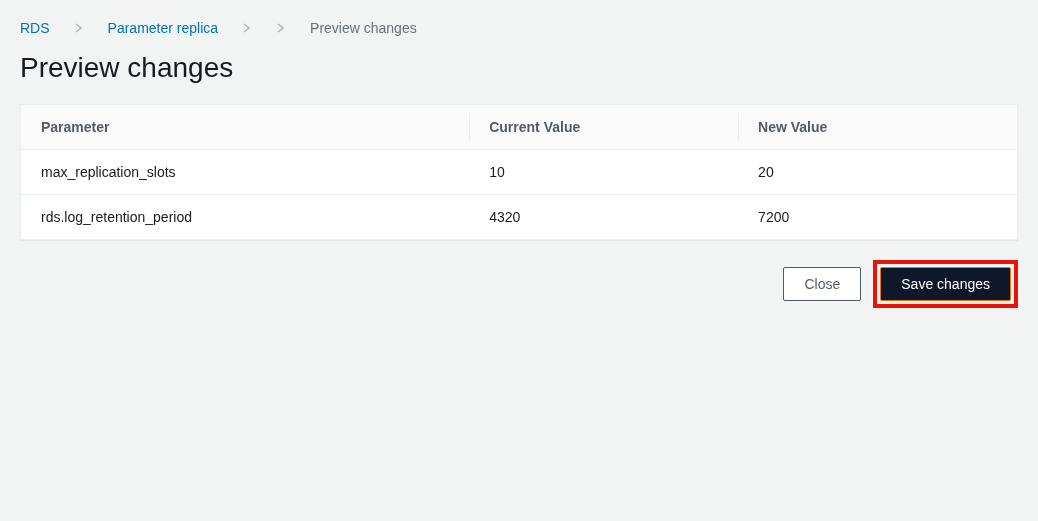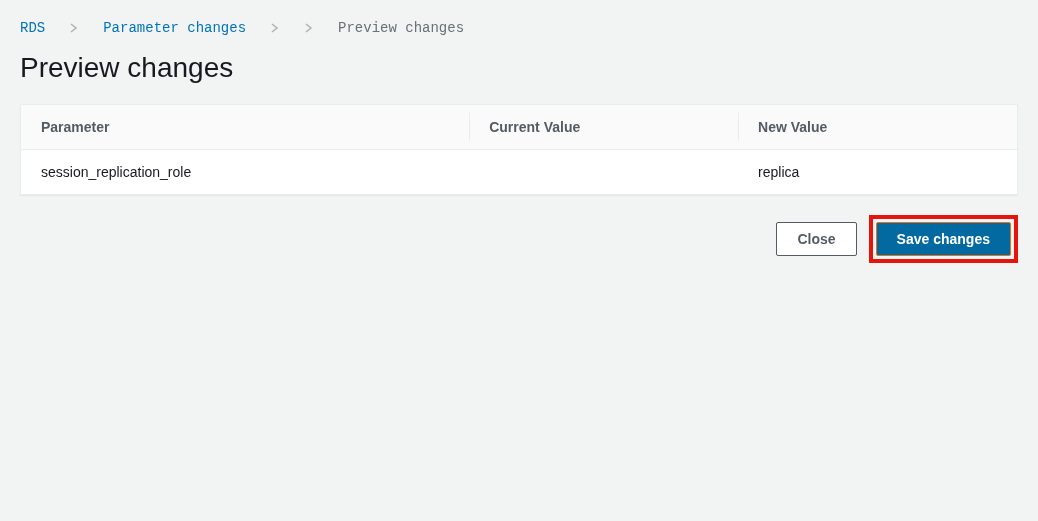--- a/index.html
+++ b/index.html
@@ -13,21 +13,20 @@
       color: #16191f;
       padding: 20px;
       width: 1038px;
     }
     .breadcrumbs {
       display: flex;
       align-items: center;
       gap: 24px;
       font-size: 14px;
       margin-bottom: 16px;
-      font-family: Liberation Mono, monospace;
     }
     .breadcrumbs a {
       color: #0073bb;
       text-decoration: none;
       font-weight: 500;
     }
     .breadcrumbs .chevron {
       color: #aab7b8;
       display: inline-flex;
       align-items: center;
@@ -88,52 +87,52 @@
     .actions {
       display: flex;
       justify-content: flex-end;
       gap: 12px;
       margin-top: 20px;
       align-items: center;
     }
     .btn {
       padding: 8px 20px;
       font-size: 14px;
-      font-weight: 700;
+      font-weight: 400;
       border-radius: 2px;
       cursor: pointer;
       font-family: inherit;
     }
     .btn-secondary {
       background: #fff;
       color: #545b64;
       border: 1px solid #545b64;
     }
     .btn-primary {
-      background: #0369a1;
+      background: #0f172a;
       color: #fff;
       border: 1px solid #ec7211;
     }
     .highlight-box {
       border: 4px solid #e6140a;
       padding: 3px;
       display: inline-flex;
     }
   </style>
 </head>
 <body>
 
 <nav class="breadcrumbs">
   <a href="#">RDS</a>
   <span class="chevron">
     <svg viewBox="0 0 10 10">
         <path d="M2 1 L7 5 L2 9" stroke="#aab7b8" stroke-width="1.6" fill="none"></path>
       </svg>
   </span>
-  <a href="#">Parameter changes</a>
+  <a href="#">Parameter replica</a>
   <span class="chevron">
     <svg viewBox="0 0 10 10">
         <path d="M2 1 L7 5 L2 9" stroke="#aab7b8" stroke-width="1.6" fill="none"></path>
       </svg>
   </span>
   <span class="chevron">
     <svg viewBox="0 0 10 10">
         <path d="M2 1 L7 5 L2 9" stroke="#aab7b8" stroke-width="1.6" fill="none"></path>
       </svg>
   </span>
@@ -146,23 +145,28 @@
   <table class="table">
     <thead>
       <tr>
         <th class="col-param">Parameter</th>
         <th class="col-current">Current Value</th>
         <th class="col-new">New Value</th>
       </tr>
     </thead>
     <tbody>
       <tr>
-        <td>session_replication_role</td>
-        <td></td>
-        <td>replica</td>
+        <td>max_replication_slots</td>
+        <td>10</td>
+        <td>20</td>
+      </tr>
+      <tr>
+        <td>rds.log_retention_period</td>
+        <td>4320</td>
+        <td>7200</td>
       </tr>
     </tbody>
   </table>
 </div>
 
 <div class="actions">
   <button class="btn btn-secondary">Close</button>
   <span class="highlight-box">
     <button class="btn btn-primary">Save changes</button>
   </span>

